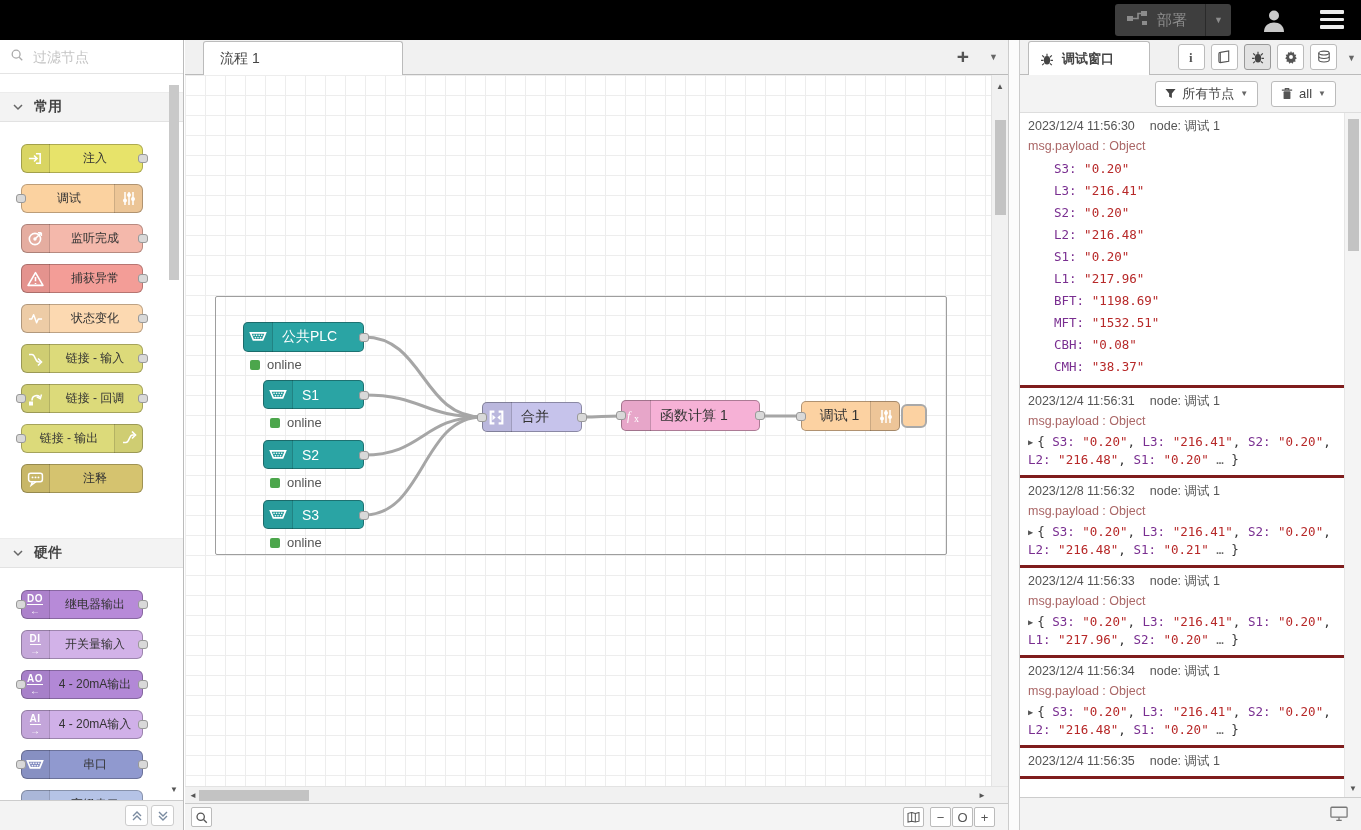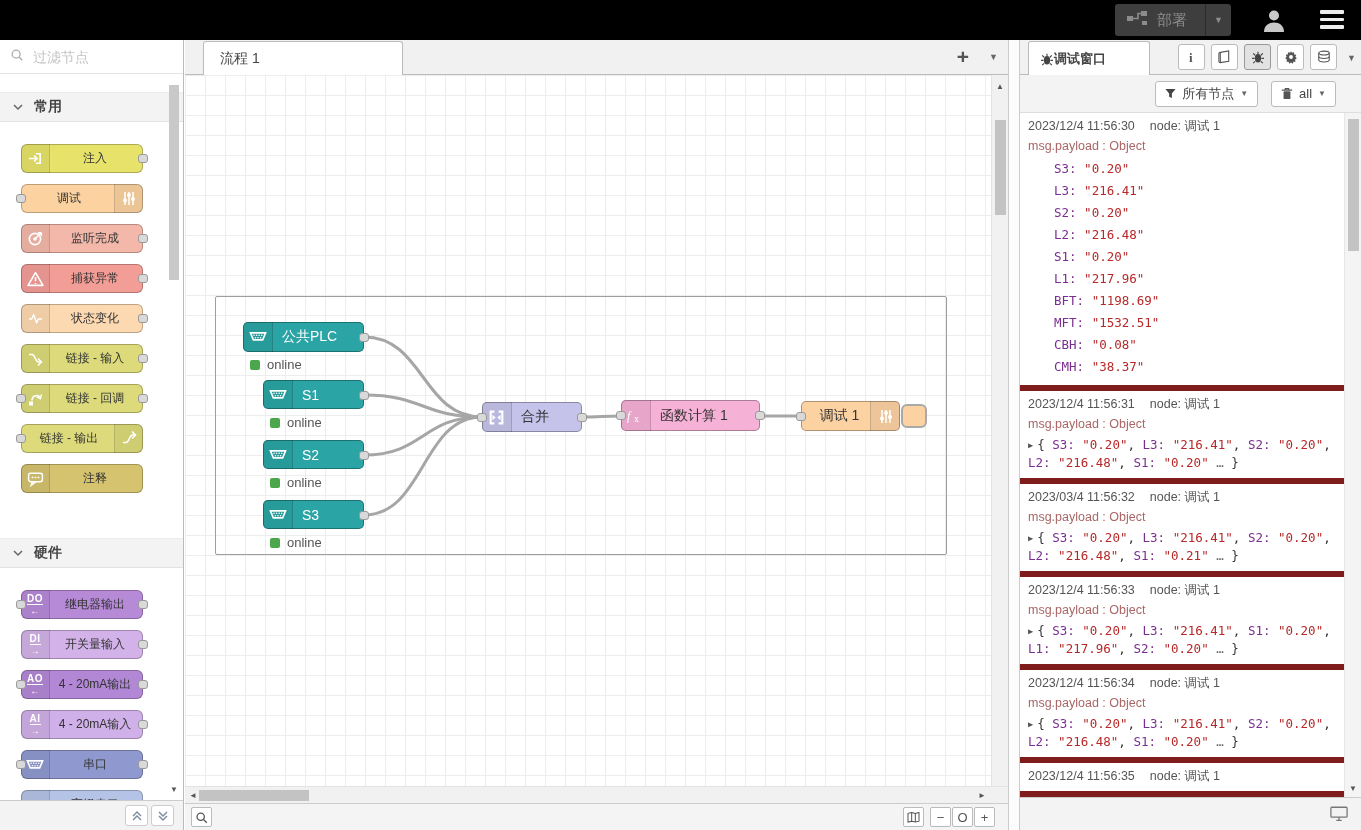--- a/index.html
+++ b/index.html
@@ -109,34 +109,34 @@
 
   
   #splitter { position:absolute; left:1008px; top:40px; width:12px; height:790px; background:#fcfcfc;
               border-left:1px solid #ccc; border-right:1px solid #ccc; cursor:col-resize; }
 
   
   #debug-panel { position:absolute; left:1020px; top:40px; width:341px; height:790px; background:#fff; }
   #debug-tabbar { position:relative; height:35px; background:#f1f1f1; border-bottom:1px solid #bbb; }
   #debug-tab { position:absolute; left:8px; top:1px; width:122px; height:34px; background:#fff;
                border:1px solid #bbb; border-bottom:none; border-radius:3px 3px 0 0; display:flex;
-               align-items:center; padding:0 11px; font-size:13px; font-weight:bold; color:#444; cursor:pointer; }
+               align-items:center; gap:8px; padding:0 11px; font-size:13px; font-weight:bold; color:#444; cursor:pointer; }
   #debug-toolbar { position:absolute; right:24px; top:4px; display:flex; gap:6px; align-items:center; }
   .tb-btn { width:27px; height:26px; border:1px solid #bbb; border-radius:3px; background:#fff;
             display:flex; align-items:center; justify-content:center; cursor:pointer; }
   .tb-btn.active { background:#e2e2e2; border-color:#999; }
   #sidebar-caret { position:absolute; right:5px; top:13px; font-size:9px; color:#666; cursor:pointer; }
   #debug-filterbar { height:38px; background:#f3f3f3; border-bottom:1px solid #ddd; display:flex;
                      justify-content:flex-end; align-items:center; gap:13px; padding-right:25px; }
   .filter-btn { height:26px; border:1px solid #bbb; border-radius:3px; background:#fff; display:flex;
                 align-items:center; gap:6px; padding:0 9px; font-size:13px; color:#444; cursor:pointer; }
   .filter-btn .caret { font-size:8px; color:#666; }
 
   #debug-messages { position:absolute; top:73px; bottom:33px; left:0; right:17px; overflow:hidden; }
-  .debug-message { padding:6px 6px 7px 8px; border-bottom:6px solid #7f1d1d; }
+  .debug-message { padding:6px 6px 7px 8px; border-bottom:3px solid #7f1d1d; }
   .msg-meta { display:flex; gap:15px; font-size:12.5px; color:#555; line-height:15px; }
   .msg-topic { margin-top:4px; color:#aa6666; font-size:12.5px; line-height:16px; }
   .msg-content { margin-top:4px; font-family:"DejaVu Sans Mono","Liberation Mono",monospace;
                  font-size:12.5px; color:#333; line-height:17px; word-break:break-word; }
   .obj-header { line-height:20px; }
   .obj-header .ital { font-style:italic; }
   .obj-row { line-height:22px; padding-left:26px; }
   .k { color:#792e90; } .v { color:#b72828; }
   .tri { font-size:8.5px; color:#555; display:inline-block; margin-right:4px; vertical-align:1px; }
   .ell { color:#666; }
@@ -679,21 +679,21 @@
         <div class="debug-message">
           <div class="msg-meta">
             <span>2023/12/4 11:56:31</span>
             <span>node: 调试 1</span>
           </div>
           <div class="msg-topic">msg.payload : Object</div>
           <div class="msg-content"><span class="tri">▶</span>{ <span class="pair"><span class="k">S3: </span><span class="v">"0.20"</span>,</span> <span class="pair"><span class="k">L3: </span><span class="v">"216.41"</span>,</span> <span class="pair"><span class="k">S2: </span><span class="v">"0.20"</span>,</span> <span class="pair"><span class="k">L2: </span><span class="v">"216.48"</span>,</span> <span class="pair"><span class="k">S1: </span><span class="v">"0.20"</span></span> <span class="ell">…</span> }</div>
         </div>
         <div class="debug-message">
           <div class="msg-meta">
-            <span>2023/03/4 11:56:32</span>
+            <span>2023/12/8 11:56:32</span>
             <span>node: 调试 1</span>
           </div>
           <div class="msg-topic">msg.payload : Object</div>
           <div class="msg-content"><span class="tri">▶</span>{ <span class="pair"><span class="k">S3: </span><span class="v">"0.20"</span>,</span> <span class="pair"><span class="k">L3: </span><span class="v">"216.41"</span>,</span> <span class="pair"><span class="k">S2: </span><span class="v">"0.20"</span>,</span> <span class="pair"><span class="k">L2: </span><span class="v">"216.48"</span>,</span> <span class="pair"><span class="k">S1: </span><span class="v">"0.21"</span></span> <span class="ell">…</span> }</div>
         </div>
         <div class="debug-message">
           <div class="msg-meta">
             <span>2023/12/4 11:56:33</span>
             <span>node: 调试 1</span>
           </div>

